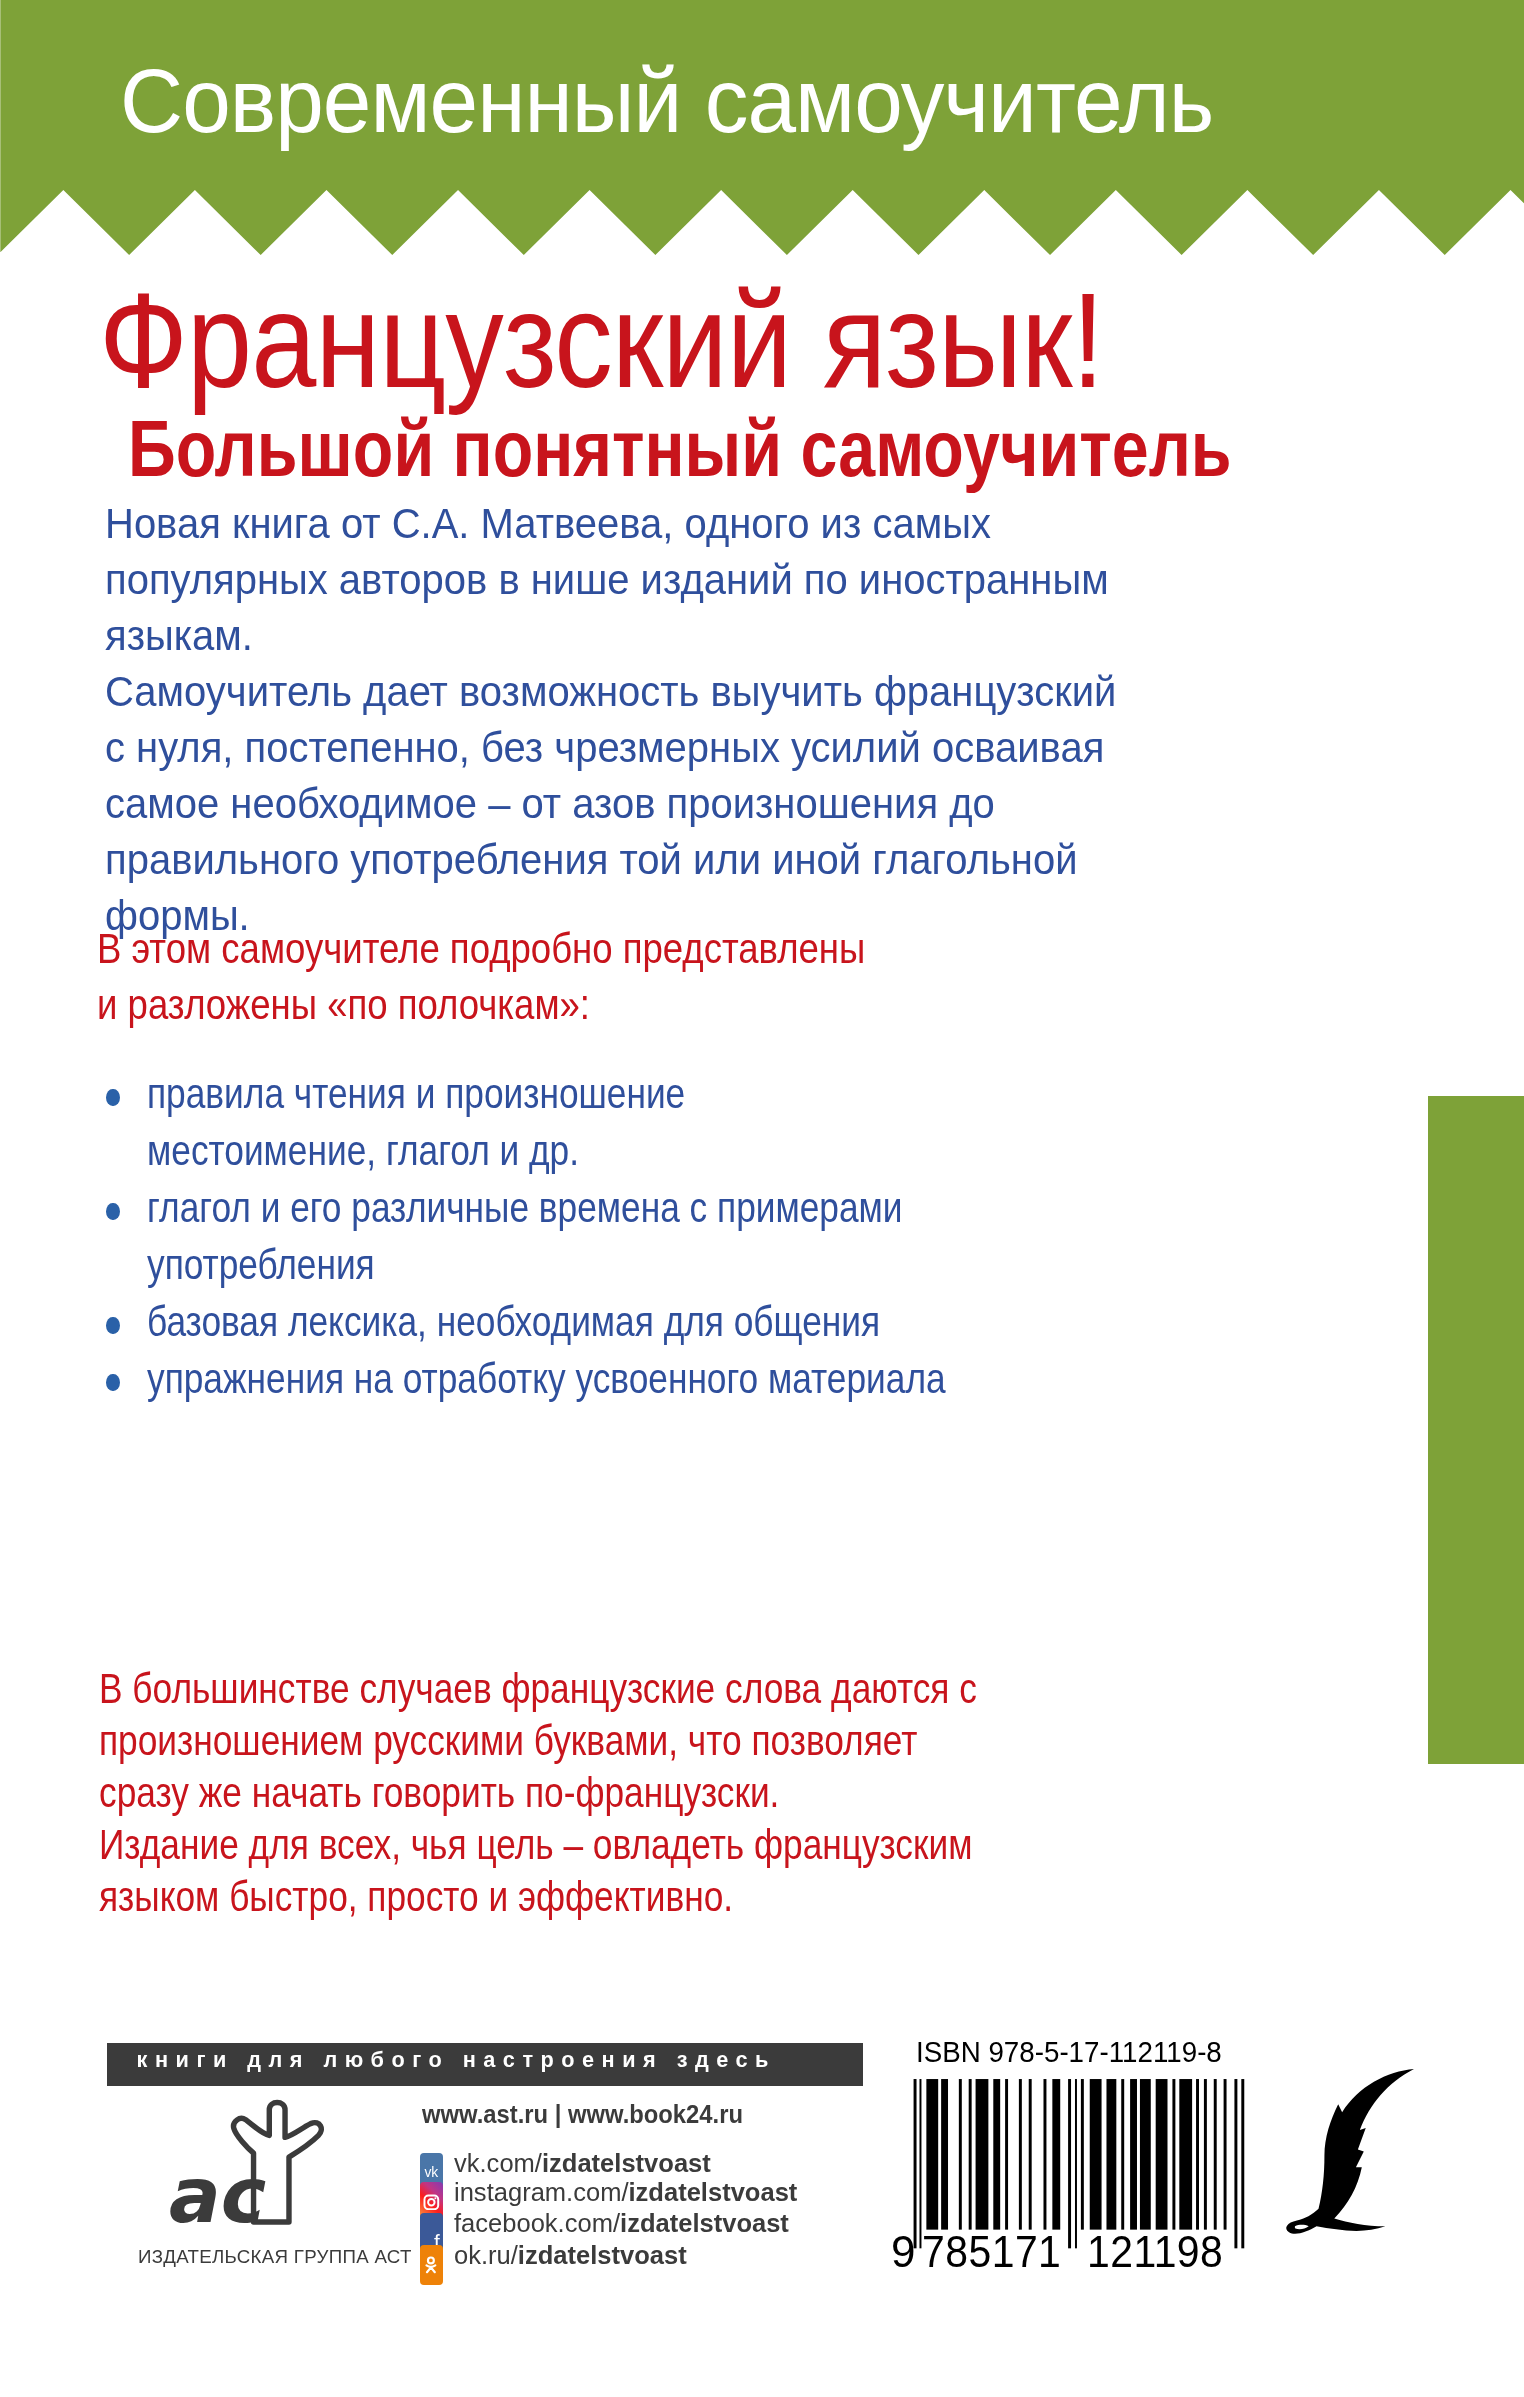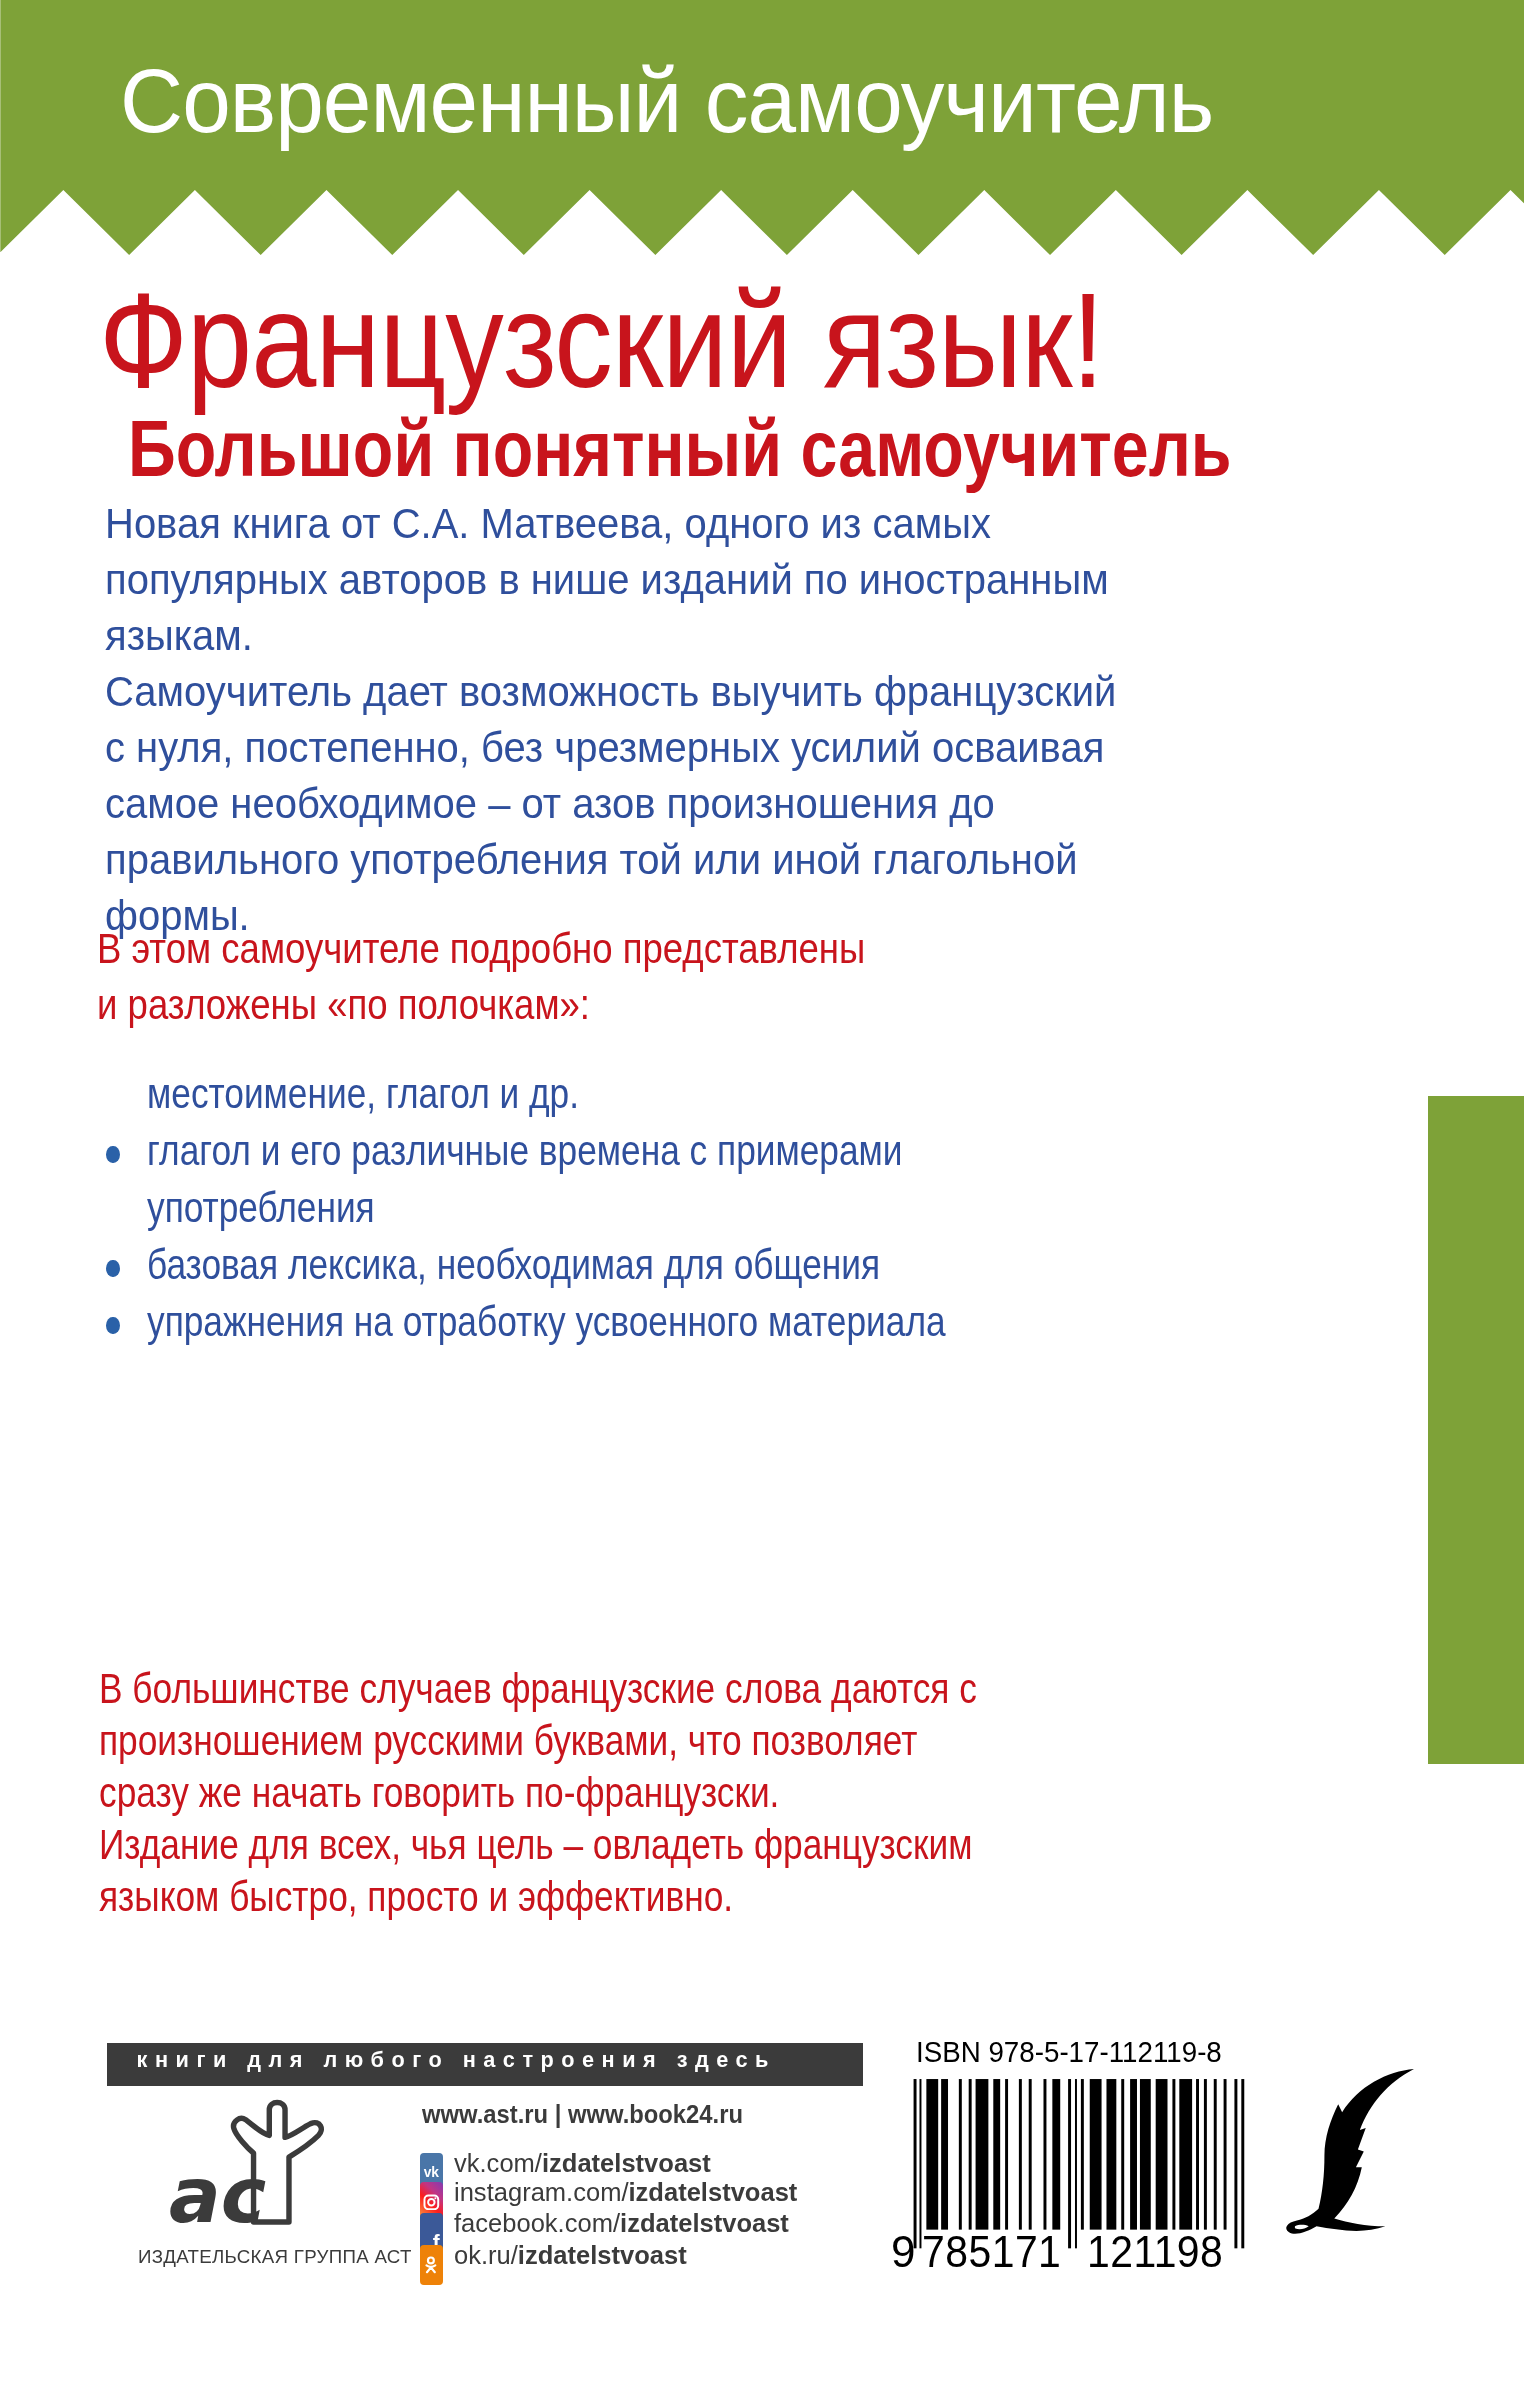--- a/index.html
+++ b/index.html
@@ -39,21 +39,21 @@
 
   
   #promo-bar { left: 107px; top: 2043px; width: 756px; height: 43px; background: #3b3b3b; }
   #promo-text { left: 29.6px; top: 3px; color: #ffffff; font-size: 21.7px; font-weight: bold; letter-spacing: 7.5px; line-height: 27.6px; white-space: nowrap; }
 
   #publisher-logo { left: 163px; top: 2096px; width: 187px; height: 133px; }
   #publisher-caption { left: 138px; top: 2246px; font-size: 18.7px; color: #3b3b3b; white-space: nowrap; letter-spacing: 0.3px; line-height: 21.7px; }
 
   #websites { left: 422px; top: 2101px; font-size: 25.6px; font-weight: bold; color: #3b3b3b; white-space: nowrap; line-height: 27.6px; transform-origin: 0 0; transform: scaleX(0.93); }
   .social-row { position: absolute; left: 420px; height: 25.6px; white-space: nowrap; }
-  .social-icon { position: absolute; left: 0; top: 0; width: 22.7px; height: 40px; border-radius: 3.9px; display: flex; align-items: center; justify-content: center; color: #fff; font-weight: bold; font-size: 13.8px; line-height: 1; }
+  .social-icon { position: absolute; left: 0; top: 0; width: 22.7px; height: 40px; border-radius: 3.9px; display: flex; align-items: center; justify-content: center; color: #fff; font-weight: normal; font-size: 13.8px; line-height: 1; }
   .social-text { position: absolute; left: 34px; top: -3.9px; font-size: 26.6px; line-height: 29.6px; color: #3b3b3b; transform-origin: 0 0; transform: scaleX(0.96); }
   .social-text b { font-weight: bold; }
 
   #isbn-text { left: 916px; top: 2037px; font-size: 28.6px; color: #000; white-space: nowrap; line-height: 31.5px; transform-origin: 0 0; transform: scaleX(0.97); }
   #barcode { left: 887px; top: 2077px; width: 374px; height: 197px; }
   #barcode-first-digit { left: 891px; top: 2228px; font-size: 44px; line-height: 47px; color: #000; }
   #barcode-group1 { left: 922px; top: 2228px; font-size: 44px; line-height: 47px; color: #000; letter-spacing: 0.5px; transform-origin: 0 0; transform: scaleX(0.93);}
   #barcode-group2 { left: 1087px; top: 2228px; font-size: 44px; line-height: 47px; color: #000; letter-spacing: 0.5px; transform-origin: 0 0; transform: scaleX(0.93);}
 
   #feather-logo { left: 1279px; top: 2065px; width: 143px; height: 182px; }
@@ -79,20 +79,24 @@
   <div class="body-line blue nowrap">правильного употребления той или иной глагольной</div>
   <div class="body-line blue nowrap">формы.</div>
 </div>
 
 <div id="lead" class="abs">
   <div class="cond-line red nowrap" style="transform: scaleX(0.87);">В этом самоучителе подробно представлены</div>
   <div class="cond-line red nowrap" style="transform: scaleX(0.87);">и разложены «по полочкам»:</div>
 </div>
 
 <div id="bullets" class="abs">
+  <div class="bullet-row">
+    <span class="bullet-dot"></span>
+    <span class="bullet-text">правила чтения и произношение</span>
+  </div>
   <div class="bullet-row">
     <span class="bullet-text">местоимение, глагол и др.</span>
   </div>
   <div class="bullet-row">
     <span class="bullet-dot"></span>
     <span class="bullet-text">глагол и его различные времена с примерами</span>
   </div>
   <div class="bullet-row">
     <span class="bullet-text">употребления</span>
   </div>

